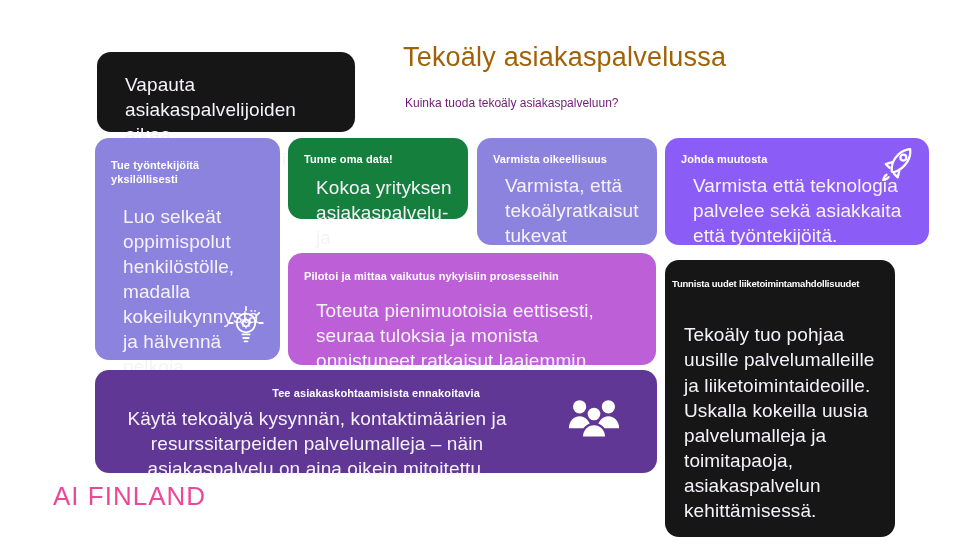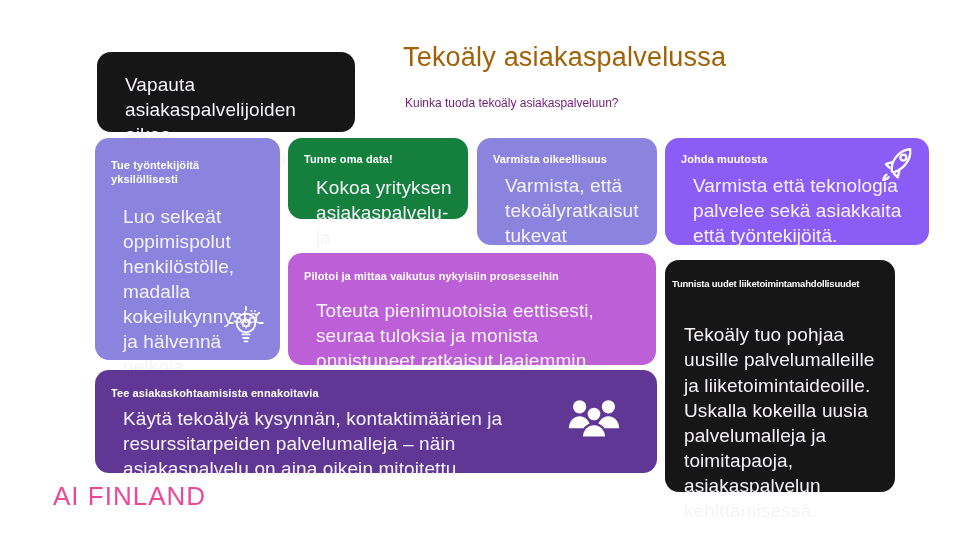--- a/index.html
+++ b/index.html
@@ -45,25 +45,25 @@
 
   .card-varmista   { left: 477px; top: 138px; width: 180px; height: 107px; background: #8b83dd; }
   .card-varmista p { margin-top: 7px; }
 
   .card-johda    { left: 665px; top: 138px; width: 264px; height: 107px; background: #8b5cf6; }
   .card-johda p  { margin-top: 7px; padding-right: 10px; }
 
   .card-pilotoi   { left: 288px; top: 253px; width: 368px; height: 112px; background: #bd60d8; padding-top: 16px; }
   .card-pilotoi p { margin-top: 15px; }
 
-  .card-tunnista    { left: 665px; top: 260px; width: 230px; height: 232px; background: #161616; padding-left: 7px; }
+  .card-tunnista    { left: 665px; top: 260px; width: 230px; height: 277px; background: #161616; padding-left: 7px; }
   .card-tunnista h3 { font-size: 9.5px; letter-spacing: -0.2px; white-space: nowrap; padding-top: 4px; }
   .card-tunnista p  { margin-top: 32px; }
 
-  .card-tee      { left: 95px;  top: 370px; width: 562px; height: 103px; background: #613795; padding-top: 16px; }
+  .card-tee      { left: 95px;  top: 370px; width: 562px; height: 103px; background: #613795; padding-top: 16px; text-align: center; }
   .card-tee p    { margin-top: 6px; padding-right: 130px; }
 
   .page-title {
     position: absolute;
     left: 403px; top: 42px;
     font-size: 27px;
     font-weight: 500;
     color: #a16207;
     letter-spacing: .2px;
   }

